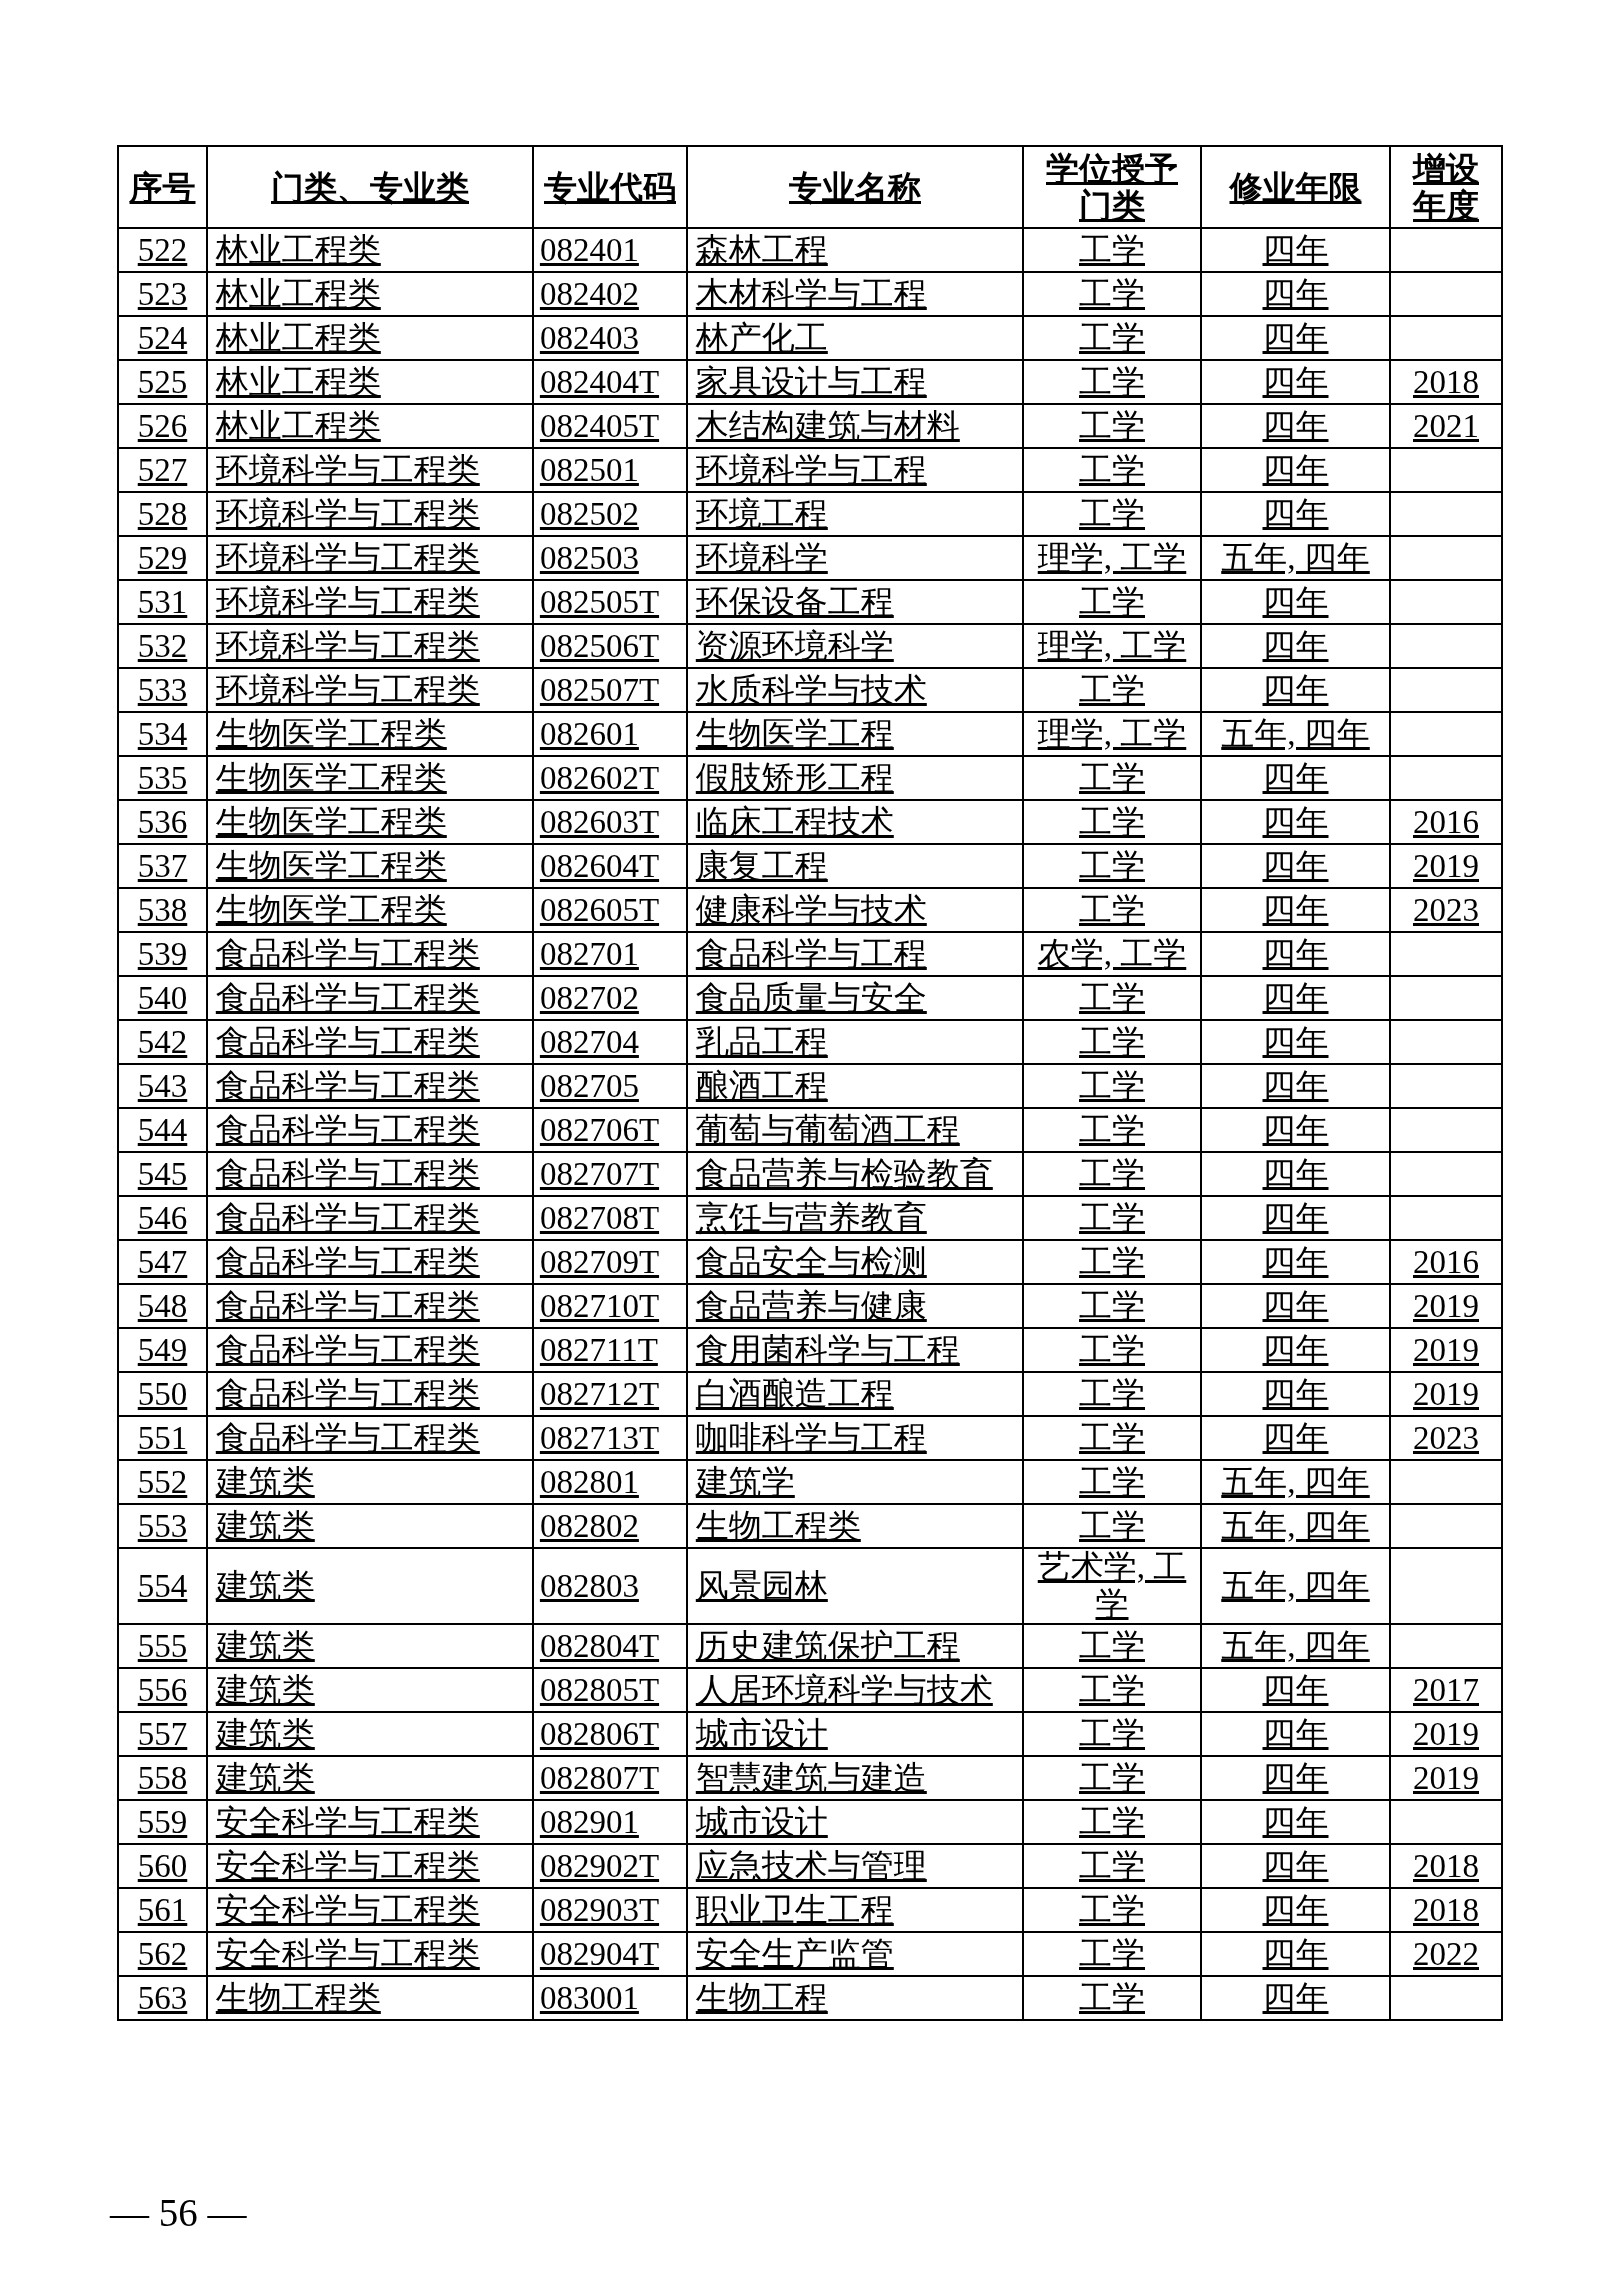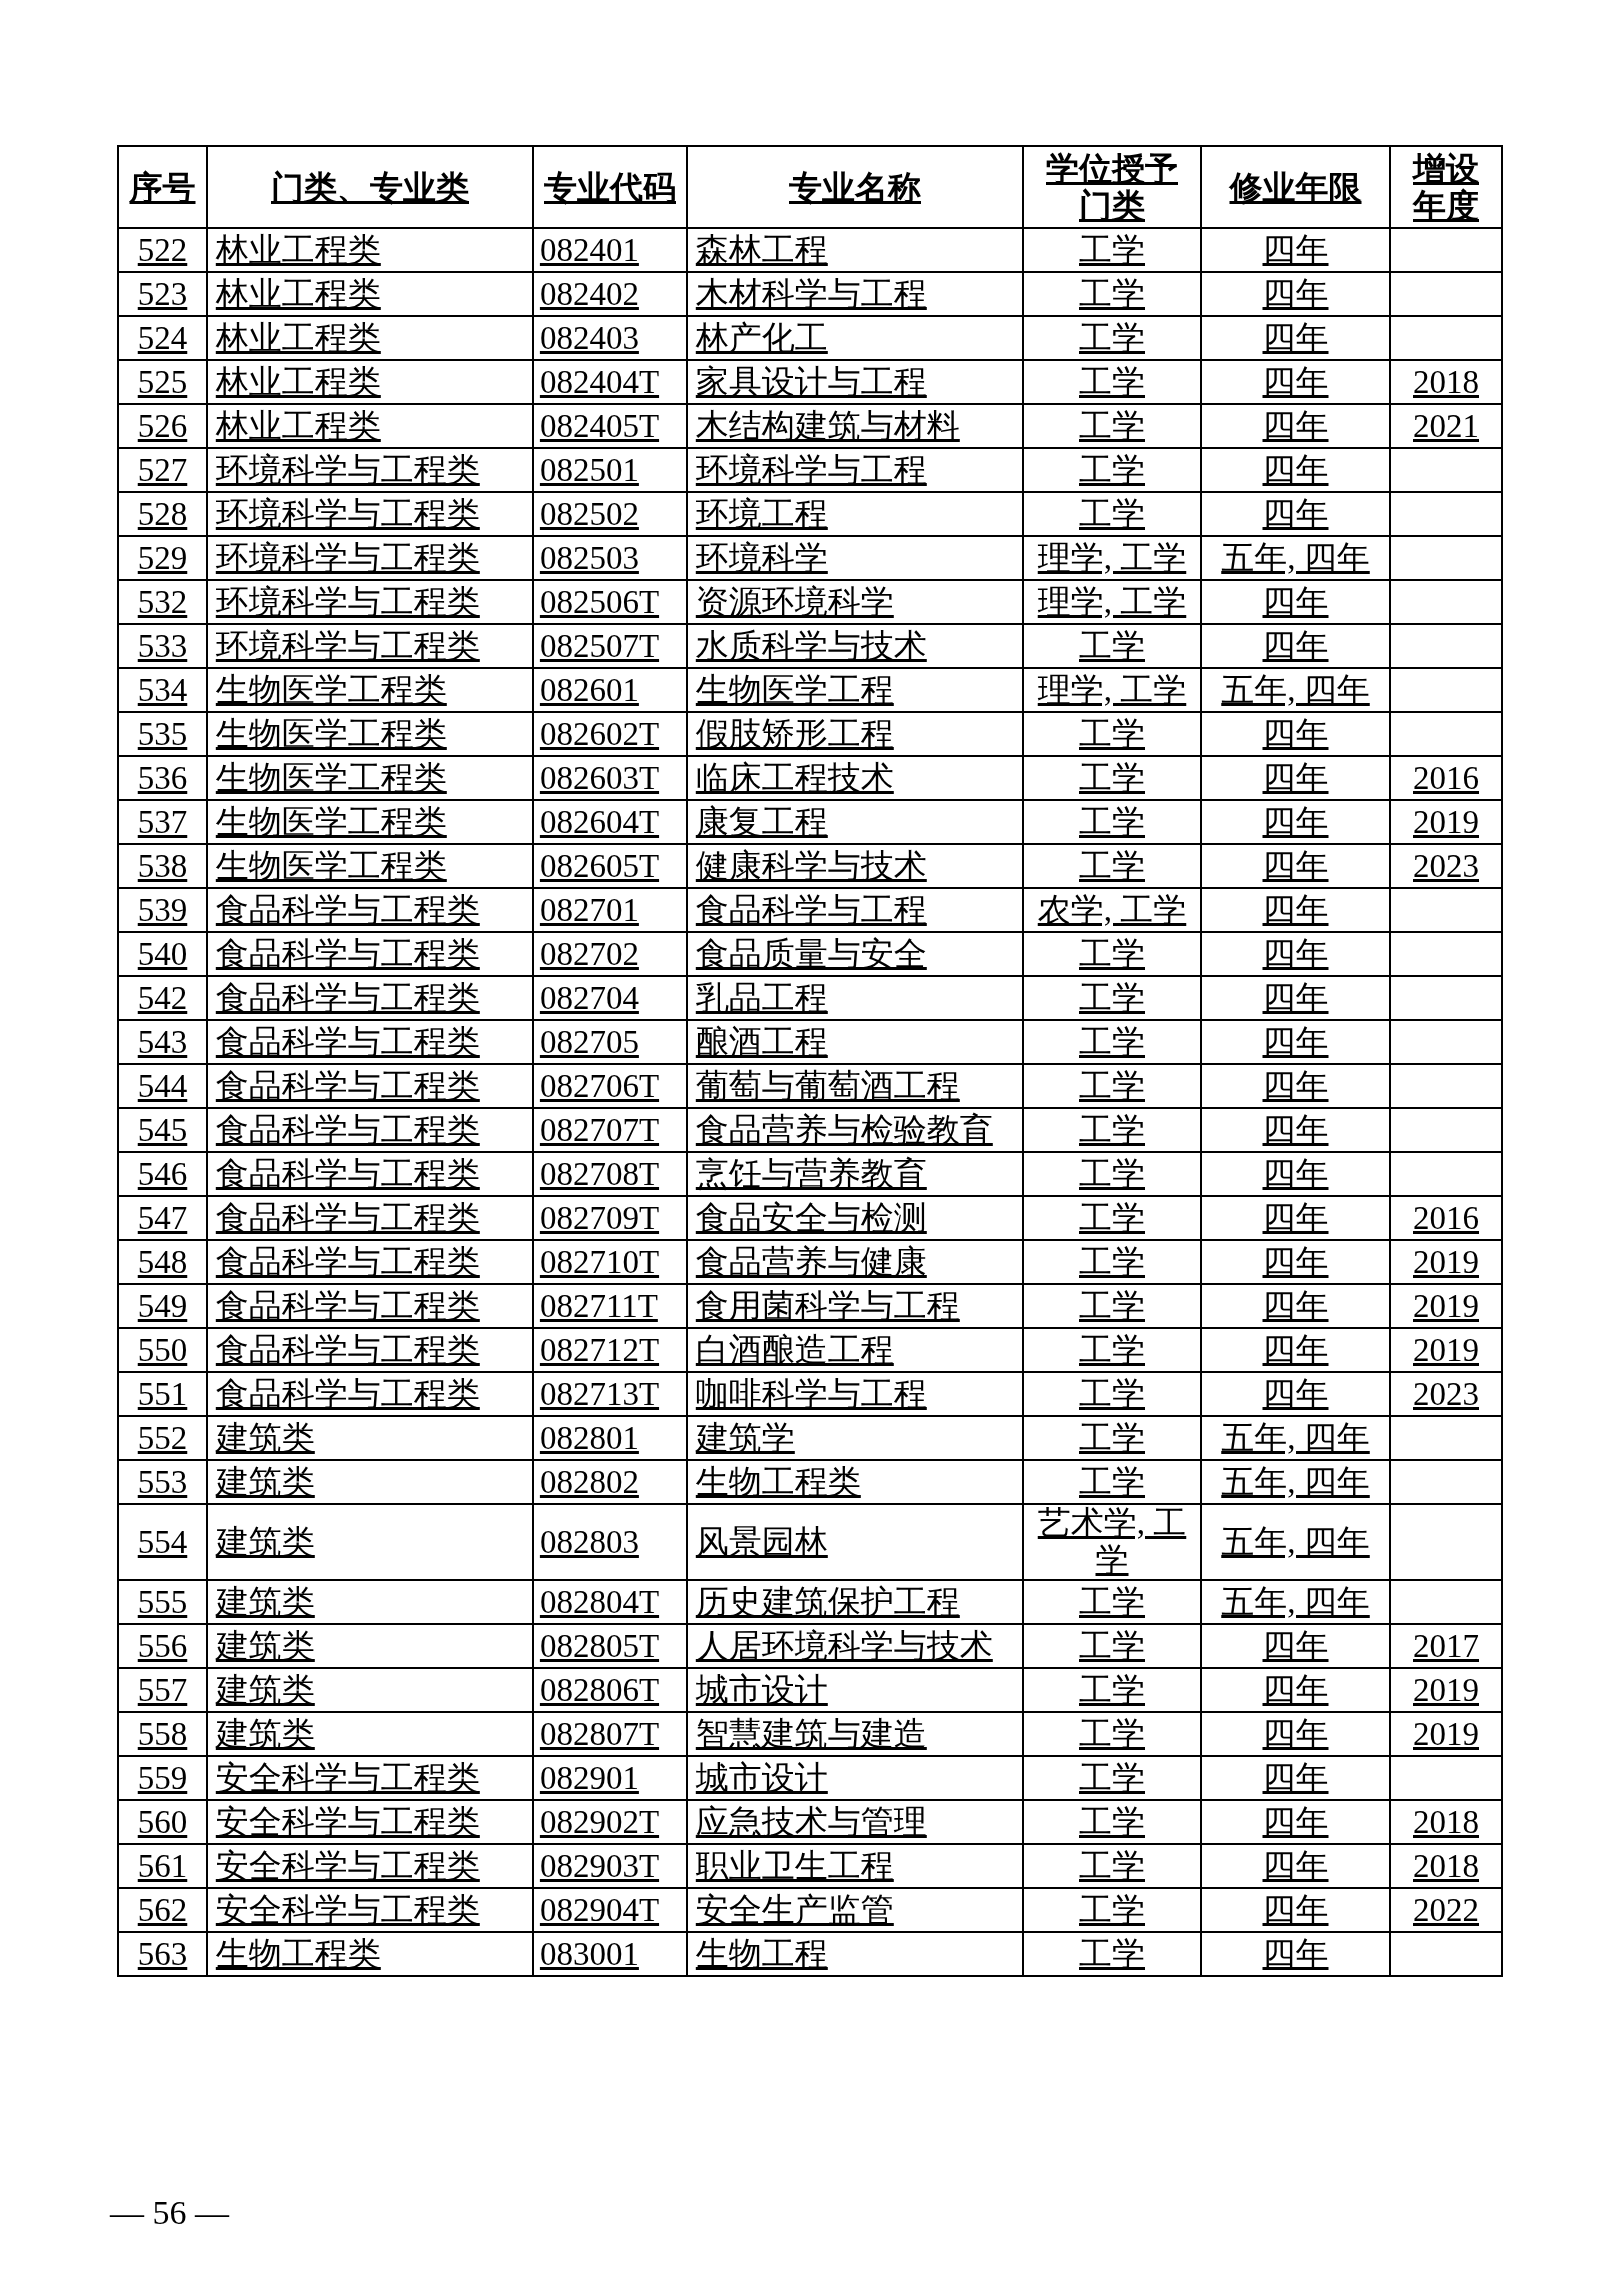--- a/index.html
+++ b/index.html
@@ -48,21 +48,21 @@
   table.catalog td.c-category { text-align: left; padding-left: 7.8px; }
   table.catalog td.c-code     { text-align: left; padding-left: 5.9px; }
   table.catalog td.c-name     { text-align: left; padding-left: 7.8px; }
   table.catalog td.c-degree   { text-align: center; padding-left: 3.9px; padding-right: 3.9px; }
   table.catalog td.c-duration { text-align: center; }
   table.catalog td.c-year     { text-align: center; }
   .page-footer {
     position: absolute;
     left: 110px;
     top: 2194px;
-    font-size: 34px;
+    font-size: 39px;
     line-height: 37px;
     font-family: "Liberation Serif", serif;
     white-space: pre;
   }
 </style>
 </head>
 <body>
 
 <table class="catalog">
   <colgroup>
@@ -167,20 +167,29 @@
     <td class="c-index">529</td>
     <td class="c-category">环境科学与工程类</td>
     <td class="c-code">082503</td>
     <td class="c-name">环境科学</td>
     <td class="c-degree">理学, 工学</td>
     <td class="c-duration">五年, 四年</td>
     <td class="c-year"></td>
   </tr>
 
 
+  <tr>
+    <td class="c-index">531</td>
+    <td class="c-category">环境科学与工程类</td>
+    <td class="c-code">082505T</td>
+    <td class="c-name">环保设备工程</td>
+    <td class="c-degree">工学</td>
+    <td class="c-duration">四年</td>
+    <td class="c-year"></td>
+  </tr>
 
   <tr>
     <td class="c-index">532</td>
     <td class="c-category">环境科学与工程类</td>
     <td class="c-code">082506T</td>
     <td class="c-name">资源环境科学</td>
     <td class="c-degree">理学, 工学</td>
     <td class="c-duration">四年</td>
     <td class="c-year"></td>
   </tr>

